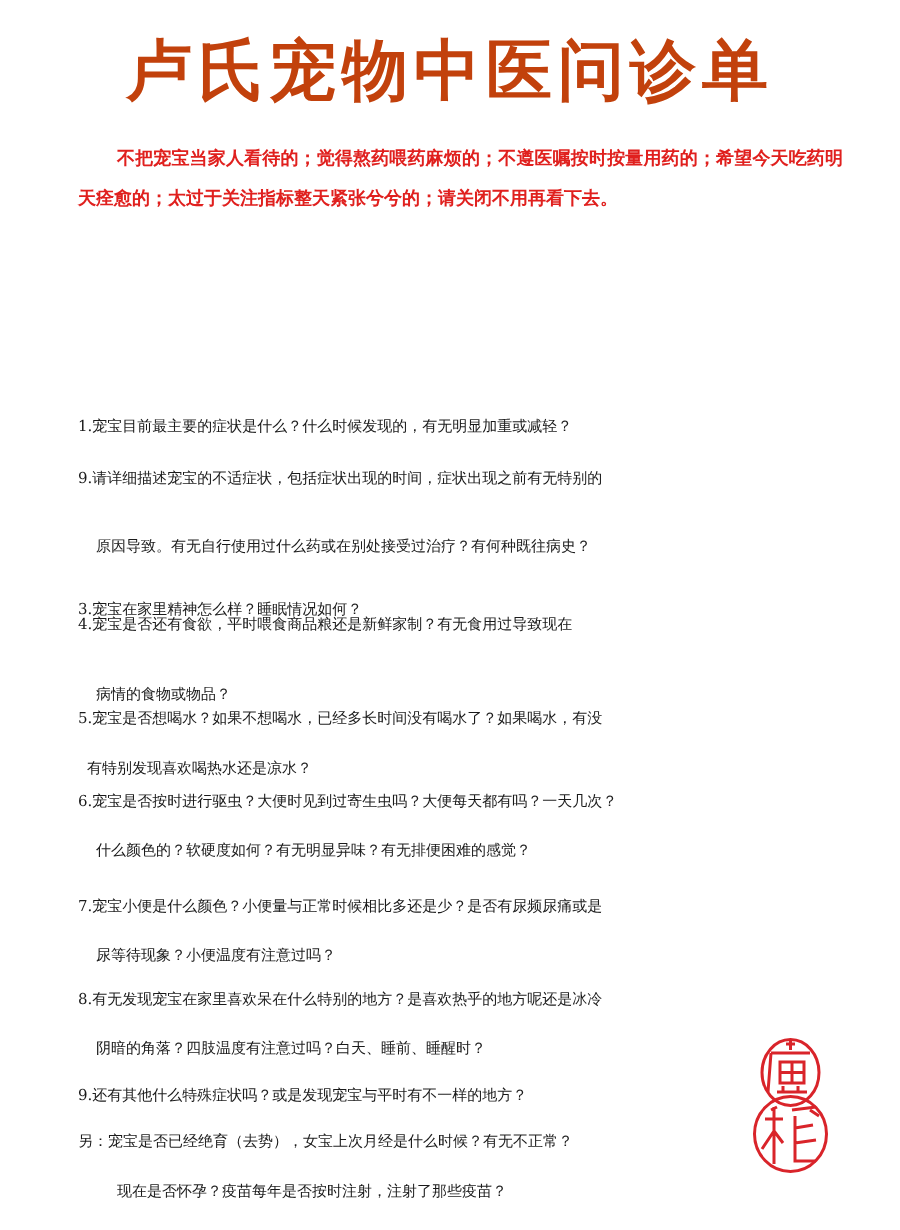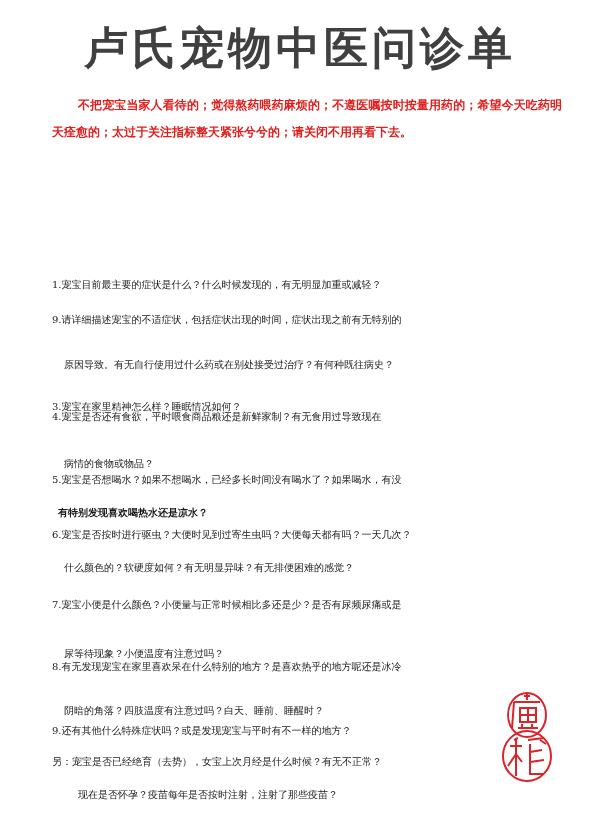--- a/index.html
+++ b/index.html
@@ -9,21 +9,21 @@
     font-family: "DejaVu Serif", "Liberation Serif", serif;
     color: #1a1a1a;
     position: relative;
   }
   .page { position: absolute; left: 0; top: 0; width: 600px; height: 820px; }
   .title {
     position: absolute; top: 20px; left: 0; width: 600px;
     text-align: center;
     font-family: "DejaVu Sans", "Liberation Sans", sans-serif;
     font-weight: bold; font-size: 44px; letter-spacing: 4px;
-    color: #404040;
+    color: #c2410c;
     line-height: 56px;
   }
   .warning {
     position: absolute; left: 52px; top: 92px; width: 510px;
     color: #e0201e; font-weight: bold; font-size: 12px;
     line-height: 27px; text-indent: 26px;
     text-align: justify;
   }
   .intro {
     position: absolute; left: 52px; top: 150px; width: 510px;
@@ -61,36 +61,36 @@
     <span>3.宠宝在家里精神怎么样？睡眠情况如何？</span>
   </div>
 
   <div class="q" style="top:402px;">
     <span>4.宠宝是否还有食欲，平时喂食商品粮还是新鲜家制？有无食用过导致现在</span>
     <span class="cont" style="margin-top:17px;">病情的食物或物品？</span>
   </div>
 
   <div class="q" style="top:465px;">
     <span>5.宠宝是否想喝水？如果不想喝水，已经多长时间没有喝水了？如果喝水，有没</span>
-    <span class="cont" style="margin-top:3px; padding-left:6px;font-weight:bold;">有特别发现喜欢喝热水还是凉水？</span>
+    <span class="cont" style="margin-top:3px; padding-left:6px;">有特别发现喜欢喝热水还是凉水？</span>
   </div>
 
   <div class="q" style="top:520px;">
     <span>6.宠宝是否按时进行驱虫？大便时见到过寄生虫吗？大便每天都有吗？一天几次？</span>
     <span class="cont" style="margin-top:3px;">什么颜色的？软硬度如何？有无明显异味？有无排便困难的感觉？</span>
   </div>
 
   <div class="q" style="top:590px;">
     <span>7.宠宝小便是什么颜色？小便量与正常时候相比多还是少？是否有尿频尿痛或是</span>
-    <span class="cont" style="margin-top:19px;">尿等待现象？小便温度有注意过吗？</span>
+    <span class="cont" style="margin-top:3px;">尿等待现象？小便温度有注意过吗？</span>
   </div>
 
   <div class="q" style="top:652px;">
     <span>8.有无发现宠宝在家里喜欢呆在什么特别的地方？是喜欢热乎的地方呢还是冰冷</span>
-    <span class="cont" style="margin-top:14px;">阴暗的角落？四肢温度有注意过吗？白天、睡前、睡醒时？</span>
+    <span class="cont" style="margin-top:3px;">阴暗的角落？四肢温度有注意过吗？白天、睡前、睡醒时？</span>
   </div>
 
   <div class="q" style="top:716px;">
     <span>9.还有其他什么特殊症状吗？或是发现宠宝与平时有不一样的地方？</span>
   </div>
 
   <div class="q" style="top:747px;">
     <span>另：宠宝是否已经绝育（去势），女宝上次月经是什么时候？有无不正常？</span>
     <span class="cont" style="margin-top:3px; padding-left:26px;">现在是否怀孕？疫苗每年是否按时注射，注射了那些疫苗？</span>
   </div>

